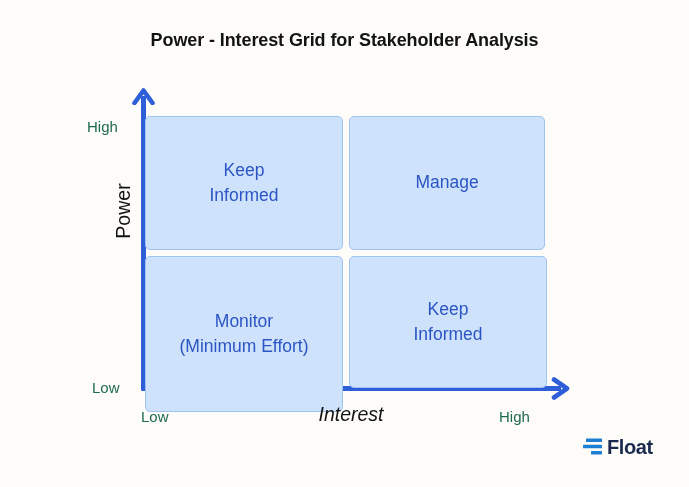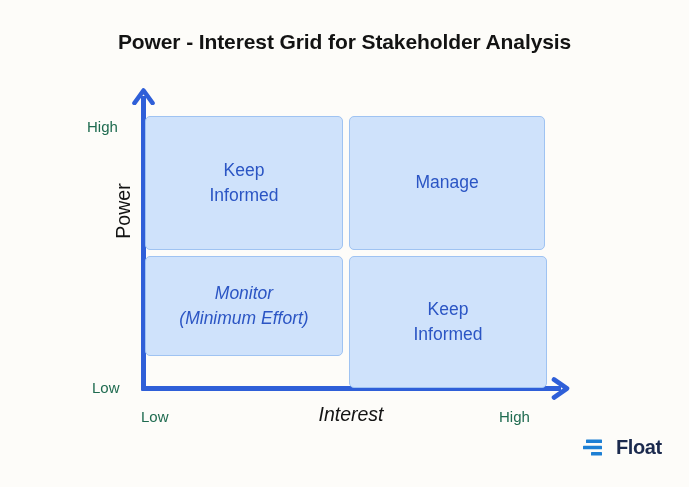--- a/index.html
+++ b/index.html
@@ -20,21 +20,21 @@
     inset: 0;
   }
 
   
   .chart-title {
     position: absolute;
     left: 0;
     top: 30px;
     width: 689px;
     text-align: center;
-    font-size: 21px;
+    font-size: 18px;
     font-weight: 700;
     color: #131313;
     letter-spacing: -0.1px;
     white-space: nowrap;
   }
 
   
   .plot-area {
     position: absolute;
     left: 0;
@@ -89,21 +89,21 @@
     align-items: center;
     justify-content: center;
     color: #2b55c4;
     font-size: 17.5px;
     line-height: 1.43;
     text-align: center;
     box-sizing: border-box;
   }
   .q-tl { left: 145px; top: 116px; width: 198px; height: 134px; }
   .q-tr { left: 349px; top: 116px; width: 196px; height: 134px; }
-  .q-bl { left: 145px; top: 256px; width: 198px; height: 100px; font-style: italic; }
+  .q-bl { left: 145px; top: 256px; width: 198px; height: 156px; }
   .q-br { left: 349px; top: 256px; width: 198px; height: 132px; }
 
   .q-line { display: block; white-space: nowrap; }
 
   
   .tick {
     position: absolute;
     color: #1f6b50;
     font-size: 15px;
     white-space: nowrap;
@@ -138,22 +138,21 @@
     white-space: nowrap;
     font-style: italic;
   }
 
   
   .brand-logo {
     position: absolute;
     left: 583px;
     top: 437px;
     display: flex;
-    align-items: center;
-    gap: 12px;
+    gap: 3px;
   }
   .brand-mark {
     width: 21px;
     height: 19px;
     display: block;
   }
   .brand-word {
     font-size: 20px;
     font-weight: 700;
     color: #1b2a4e;

